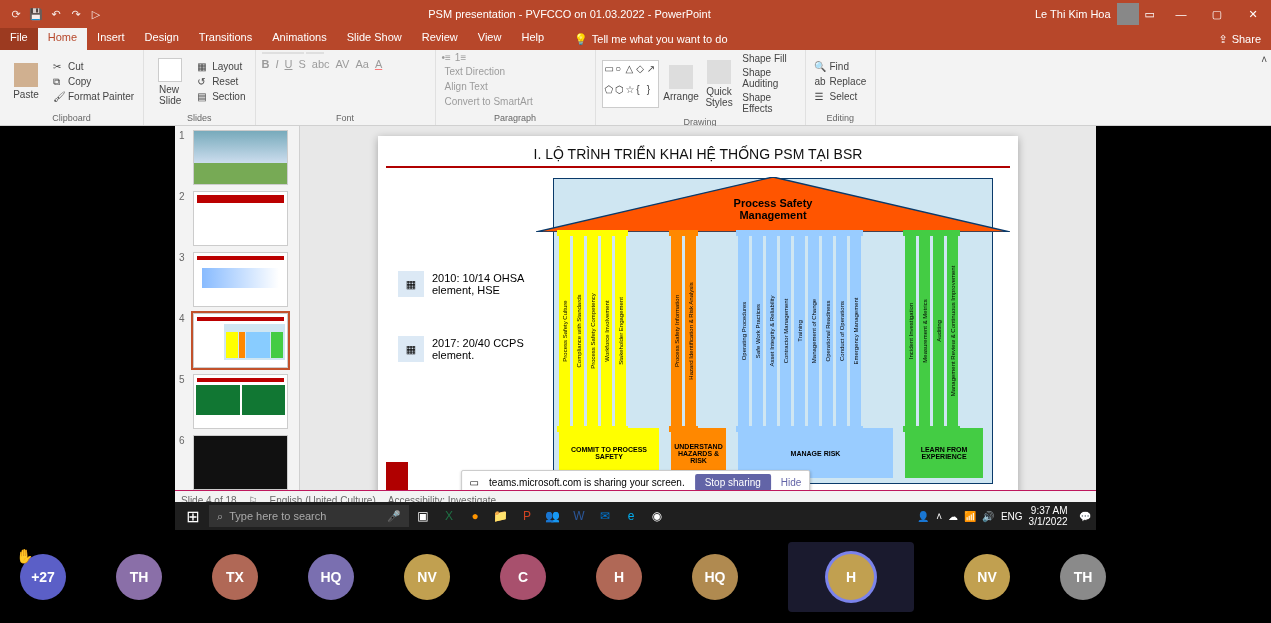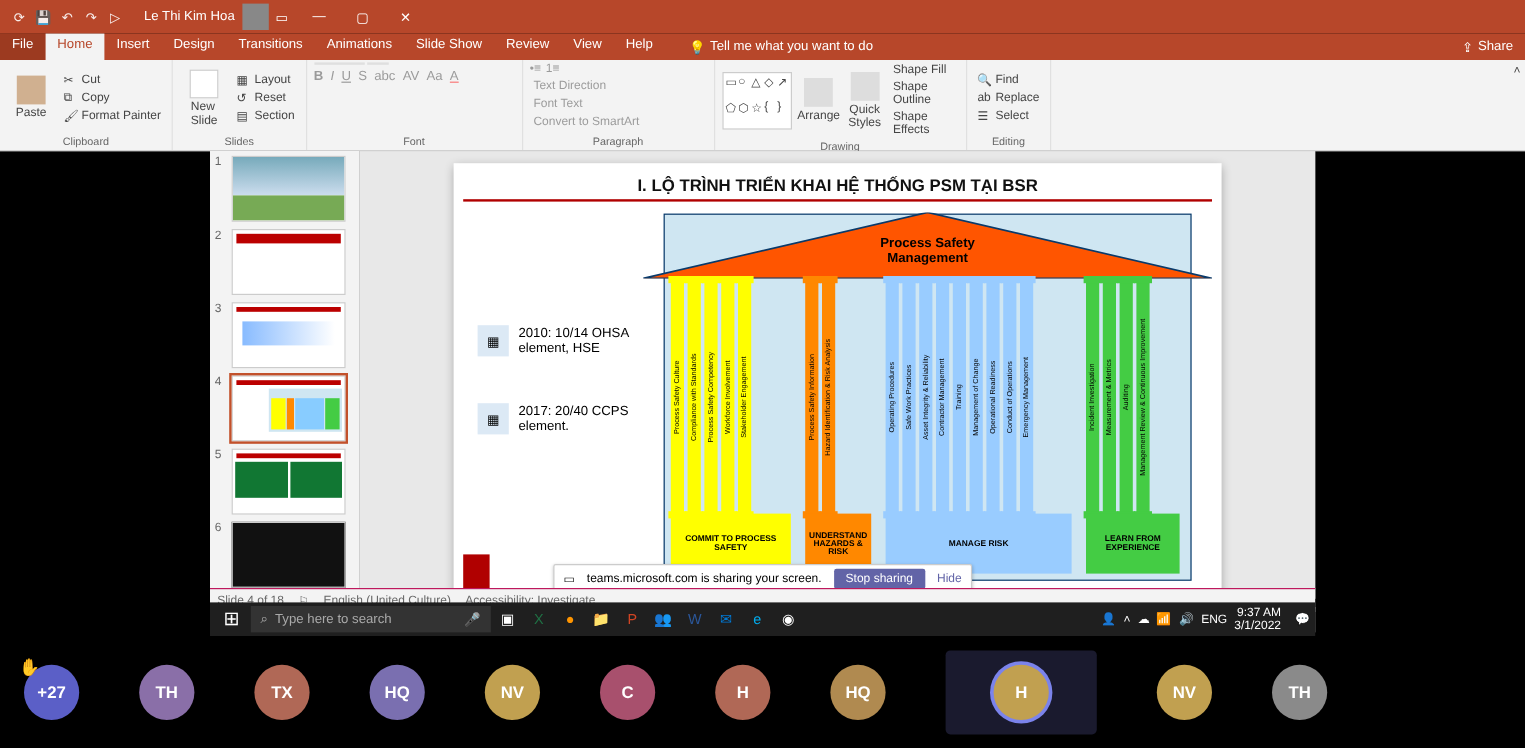--- a/index.html
+++ b/index.html
@@ -37,21 +37,21 @@
 .workspace { position:absolute; top:126px; left:175px; right:175px; bottom:124px; background:#e8e8e8; display:flex; }
 .thumbs { width:125px; background:#f3f3f3; border-right:1px solid #d0d0d0; overflow-y:auto; padding:4px; }
 .thumb-row { display:flex; gap:4px; margin-bottom:6px; }
 .thumb-num { font-size:10px; color:#666; width:10px; }
 .thumb { width:95px; height:55px; background:#fff; border:1px solid #ccc; position:relative; overflow:hidden; }
 .thumb.active { outline:2px solid #c2512b; }
 
 .slide-area { flex:1; background:#e8e8e8; display:flex; flex-direction:column; }
 .slide-canvas { flex:1; display:flex; align-items:center; justify-content:center; padding:10px; }
 .slide { width:640px; height:360px; background:#fff; box-shadow:0 2px 8px rgba(0,0,0,.3); position:relative; }
-.slide-title { text-align:center; font-weight:bold; font-size:14px; padding:10px 0 4px; color:#111; }
+.slide-title { text-align:center; font-weight:normal; font-size:14px; padding:10px 0 4px; color:#111; }
 .slide hr { border:none; border-top:2px solid #b00000; margin:0 8px; }
 
 .legend-box { position:absolute; left:20px; font-size:11px; display:flex; align-items:center; gap:8px; }
 .legend-box .sq { width:26px; height:26px; background:#dce9f5; display:flex; align-items:center; justify-content:center; }
 .legend-box .txt { width:110px; }
 
 
 .psm { position:absolute; left:175px; top:42px; width:440px; height:306px; background:#cfe6f2; border:1px solid #0a3a6a; }
 .roof { position:absolute; top:-2px; left:-18px; right:-18px; height:55px; }
 .roof svg { width:100%; height:100%; }
@@ -101,20 +101,21 @@
 <body>
 
 <div class="titlebar">
   <div class="qat">
     <span>⟳</span>
     <span>💾</span>
     <span>↶</span>
     <span>↷</span>
     <span>▷</span>
   </div>
+  <div class="title">PSM presentation - PVFCCO on 01.03.2022 - PowerPoint</div>
   <div class="user">
     <span>Le Thi Kim Hoa</span>
     <div class="avatar-sq"></div>
     <span>▭</span>
   </div>
   <div class="win-btns">
     <span>—</span>
     <span>▢</span>
     <span>✕</span>
   </div>
@@ -211,21 +212,21 @@
   <div class="group" style="width:160px">
     <div class="body" style="flex-direction:column;align-items:flex-start;gap:2px;opacity:.5">
       <div style="display:flex;gap:4px">
           <span>•≡</span>
           <span>1≡</span>
         </div>
       <div class="btn-sm">
           <span>Text Direction</span>
         </div>
       <div class="btn-sm">
-          <span>Font Text</span>
+          <span>Align Text</span>
         </div>
       <div class="btn-sm">
           <span>Convert to SmartArt</span>
         </div>
     </div>
     <div class="label">Paragraph</div>
   </div>
   <div class="group" style="width:210px">
     <div class="body">
       <div style="width:70px;height:48px;border:1px solid #ccc;background:#fff;display:grid;grid-template-columns:repeat(5,1fr);gap:1px;padding:2px">
@@ -247,21 +248,21 @@
       <div class="btn-big">
           <div class="ico" style="background:#ddd"></div>
           <span style="white-space:pre-line;text-align:center">Quick
 Styles</span>
         </div>
       <div class="btn-stack">
         <div class="btn-sm">
             <span>Shape Fill</span>
           </div>
         <div class="btn-sm">
-            <span>Shape Outline</span>
+            <span>Shape Auditing</span>
           </div>
         <div class="btn-sm">
             <span>Shape Effects</span>
           </div>
       </div>
     </div>
     <div class="label">Drawing</div>
   </div>
   <div class="group">
     <div class="body">

